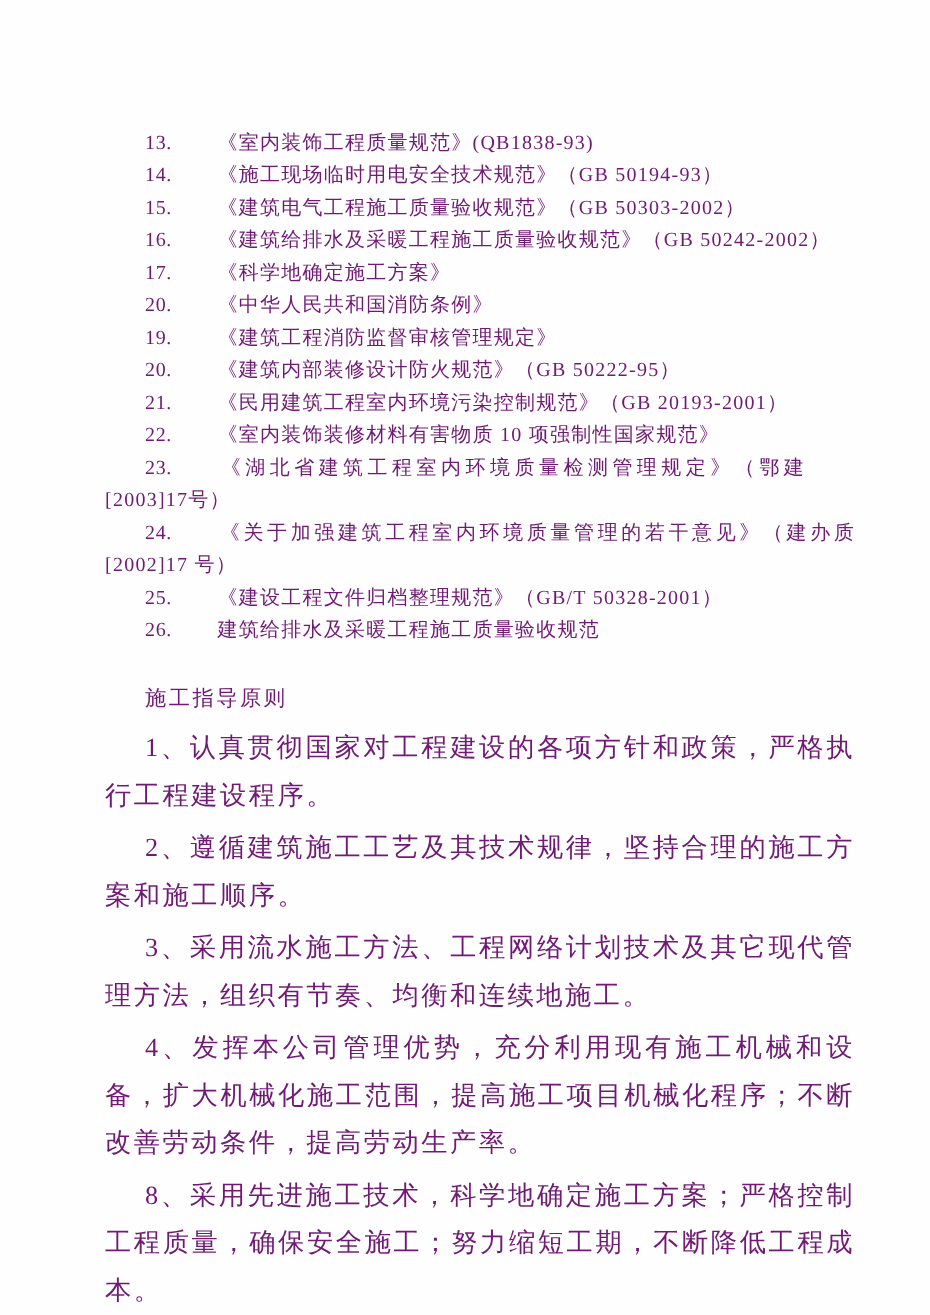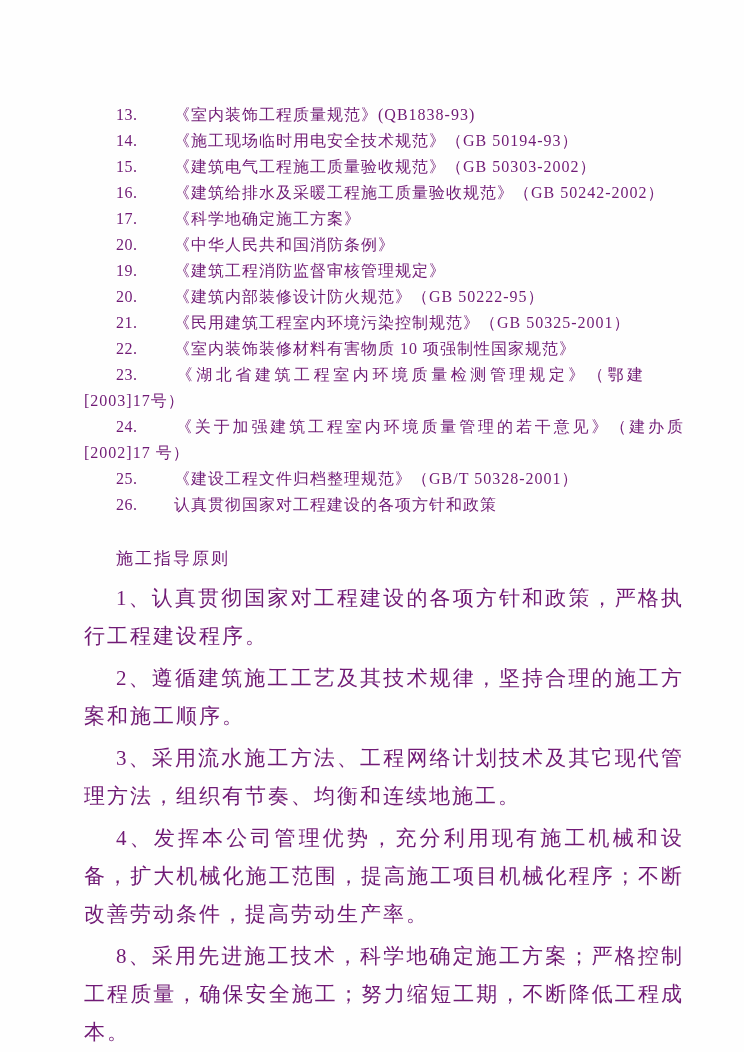--- a/index.html
+++ b/index.html
@@ -73,26 +73,26 @@
 
     <div class="ref-list">
       <p><span class="num">13.</span><span>《室内装饰工程质量规范》(QB1838-93)</span></p>
       <p><span class="num">14.</span><span>《施工现场临时用电安全技术规范》（GB 50194-93）</span></p>
       <p><span class="num">15.</span><span>《建筑电气工程施工质量验收规范》（GB 50303-2002）</span></p>
       <p><span class="num">16.</span><span>《建筑给排水及采暖工程施工质量验收规范》（GB 50242-2002）</span></p>
       <p><span class="num">17.</span><span>《科学地确定施工方案》</span></p>
       <p><span class="num">20.</span><span>《中华人民共和国消防条例》</span></p>
       <p><span class="num">19.</span><span>《建筑工程消防监督审核管理规定》</span></p>
       <p><span class="num">20.</span><span>《建筑内部装修设计防火规范》（GB 50222-95）</span></p>
-      <p><span class="num">21.</span><span>《民用建筑工程室内环境污染控制规范》（GB 50325-2001）</span></p>
+      <p><span class="num">21.</span><span>《民用建筑工程室内环境污染控制规范》（GB 20193-2001）</span></p>
       <p><span class="num">22.</span><span>《室内装饰装修材料有害物质 10 项强制性国家规范》</span></p>
       <p class="tight"><span class="num">23.</span><span>《湖北省建筑工程室内环境质量检测管理规定》（鄂建[2003]17号）</span></p>
       <p><span class="num">24.</span><span>《关于加强建筑工程室内环境质量管理的若干意见》（建办质[2002]17 号）</span></p>
       <p><span class="num">25.</span><span>《建设工程文件归档整理规范》（GB/T 50328-2001）</span></p>
-      <p><span class="num">26.</span><span>认真贯彻国家对工程建设的各项方针和政策</span></p>
+      <p><span class="num">26.</span><span>建筑给排水及采暖工程施工质量验收规范</span></p>
     </div>
 
     <h2 class="section-heading">施工指导原则</h2>
 
     <div class="paras">
       <p>1、认真贯彻国家对工程建设的各项方针和政策，严格执行工程建设程序。</p>
       <p>2、遵循建筑施工工艺及其技术规律，坚持合理的施工方案和施工顺序。</p>
       <p>3、采用流水施工方法、工程网络计划技术及其它现代管理方法，组织有节奏、均衡和连续地施工。</p>
       <p>4、发挥本公司管理优势，充分利用现有施工机械和设备，扩大机械化施工范围，提高施工项目机械化程序；不断改善劳动条件，提高劳动生产率。</p>
       <p>8、采用先进施工技术，科学地确定施工方案；严格控制工程质量，确保安全施工；努力缩短工期，不断降低工程成本。</p>

